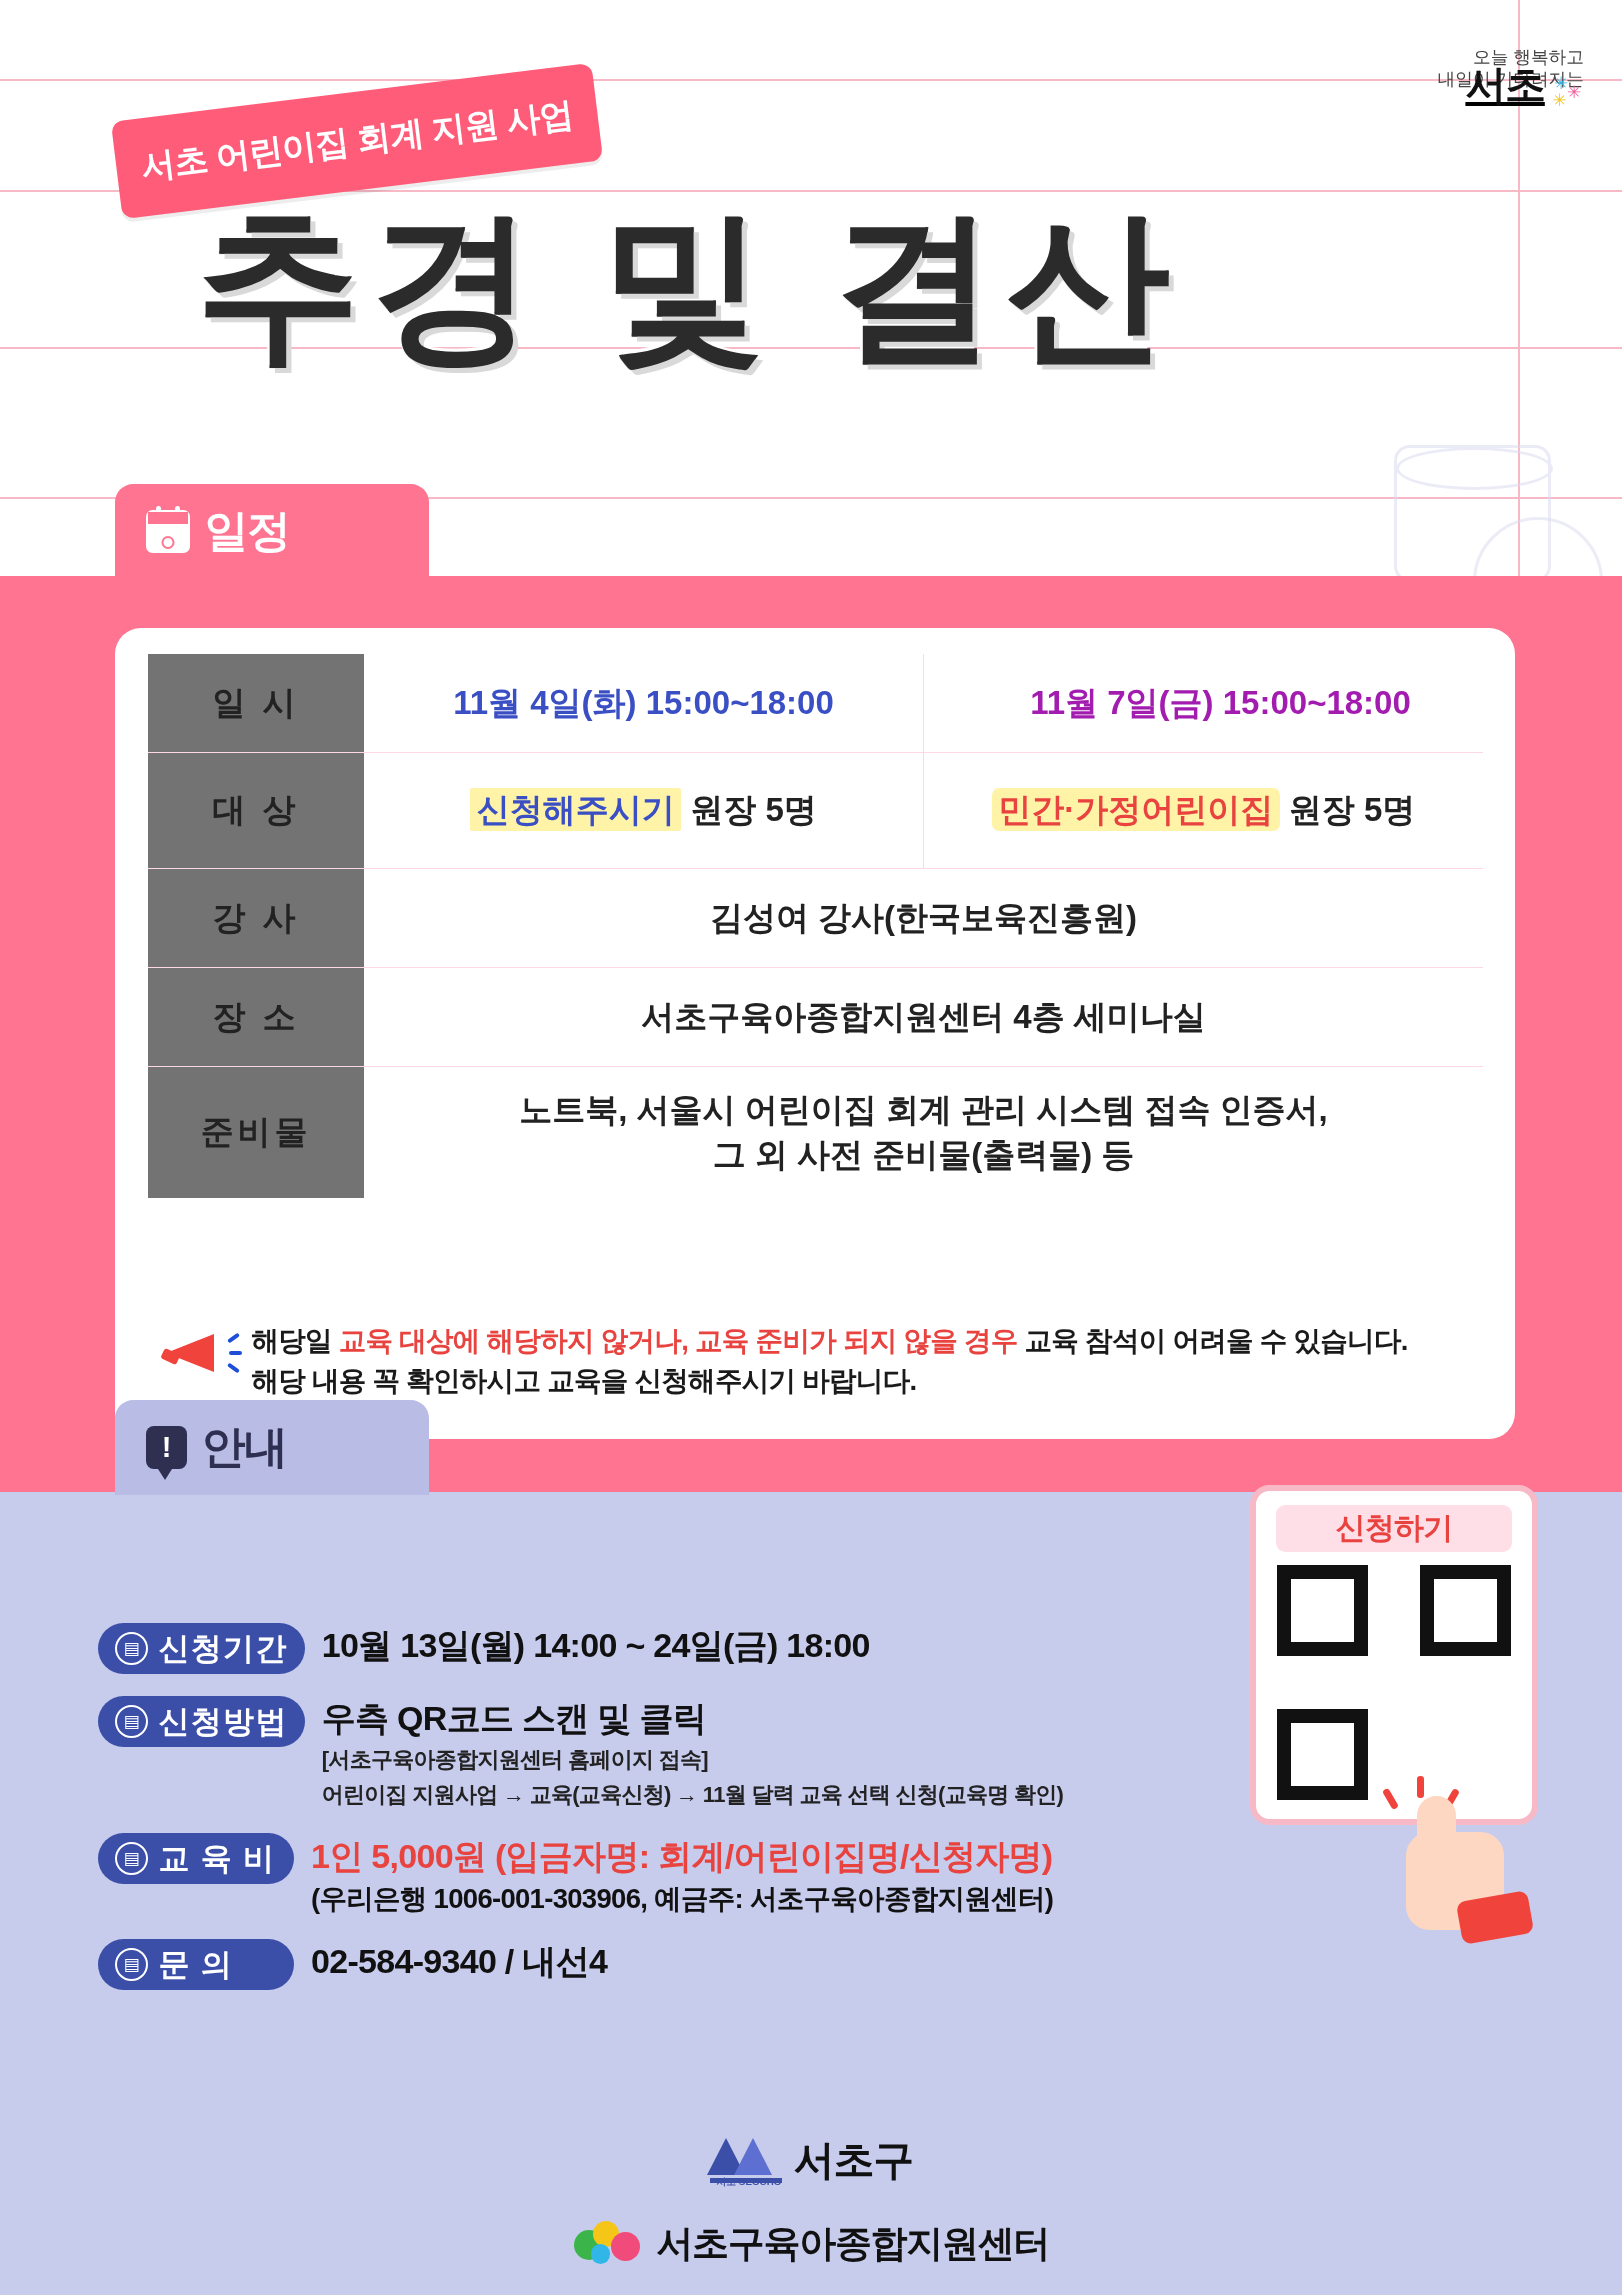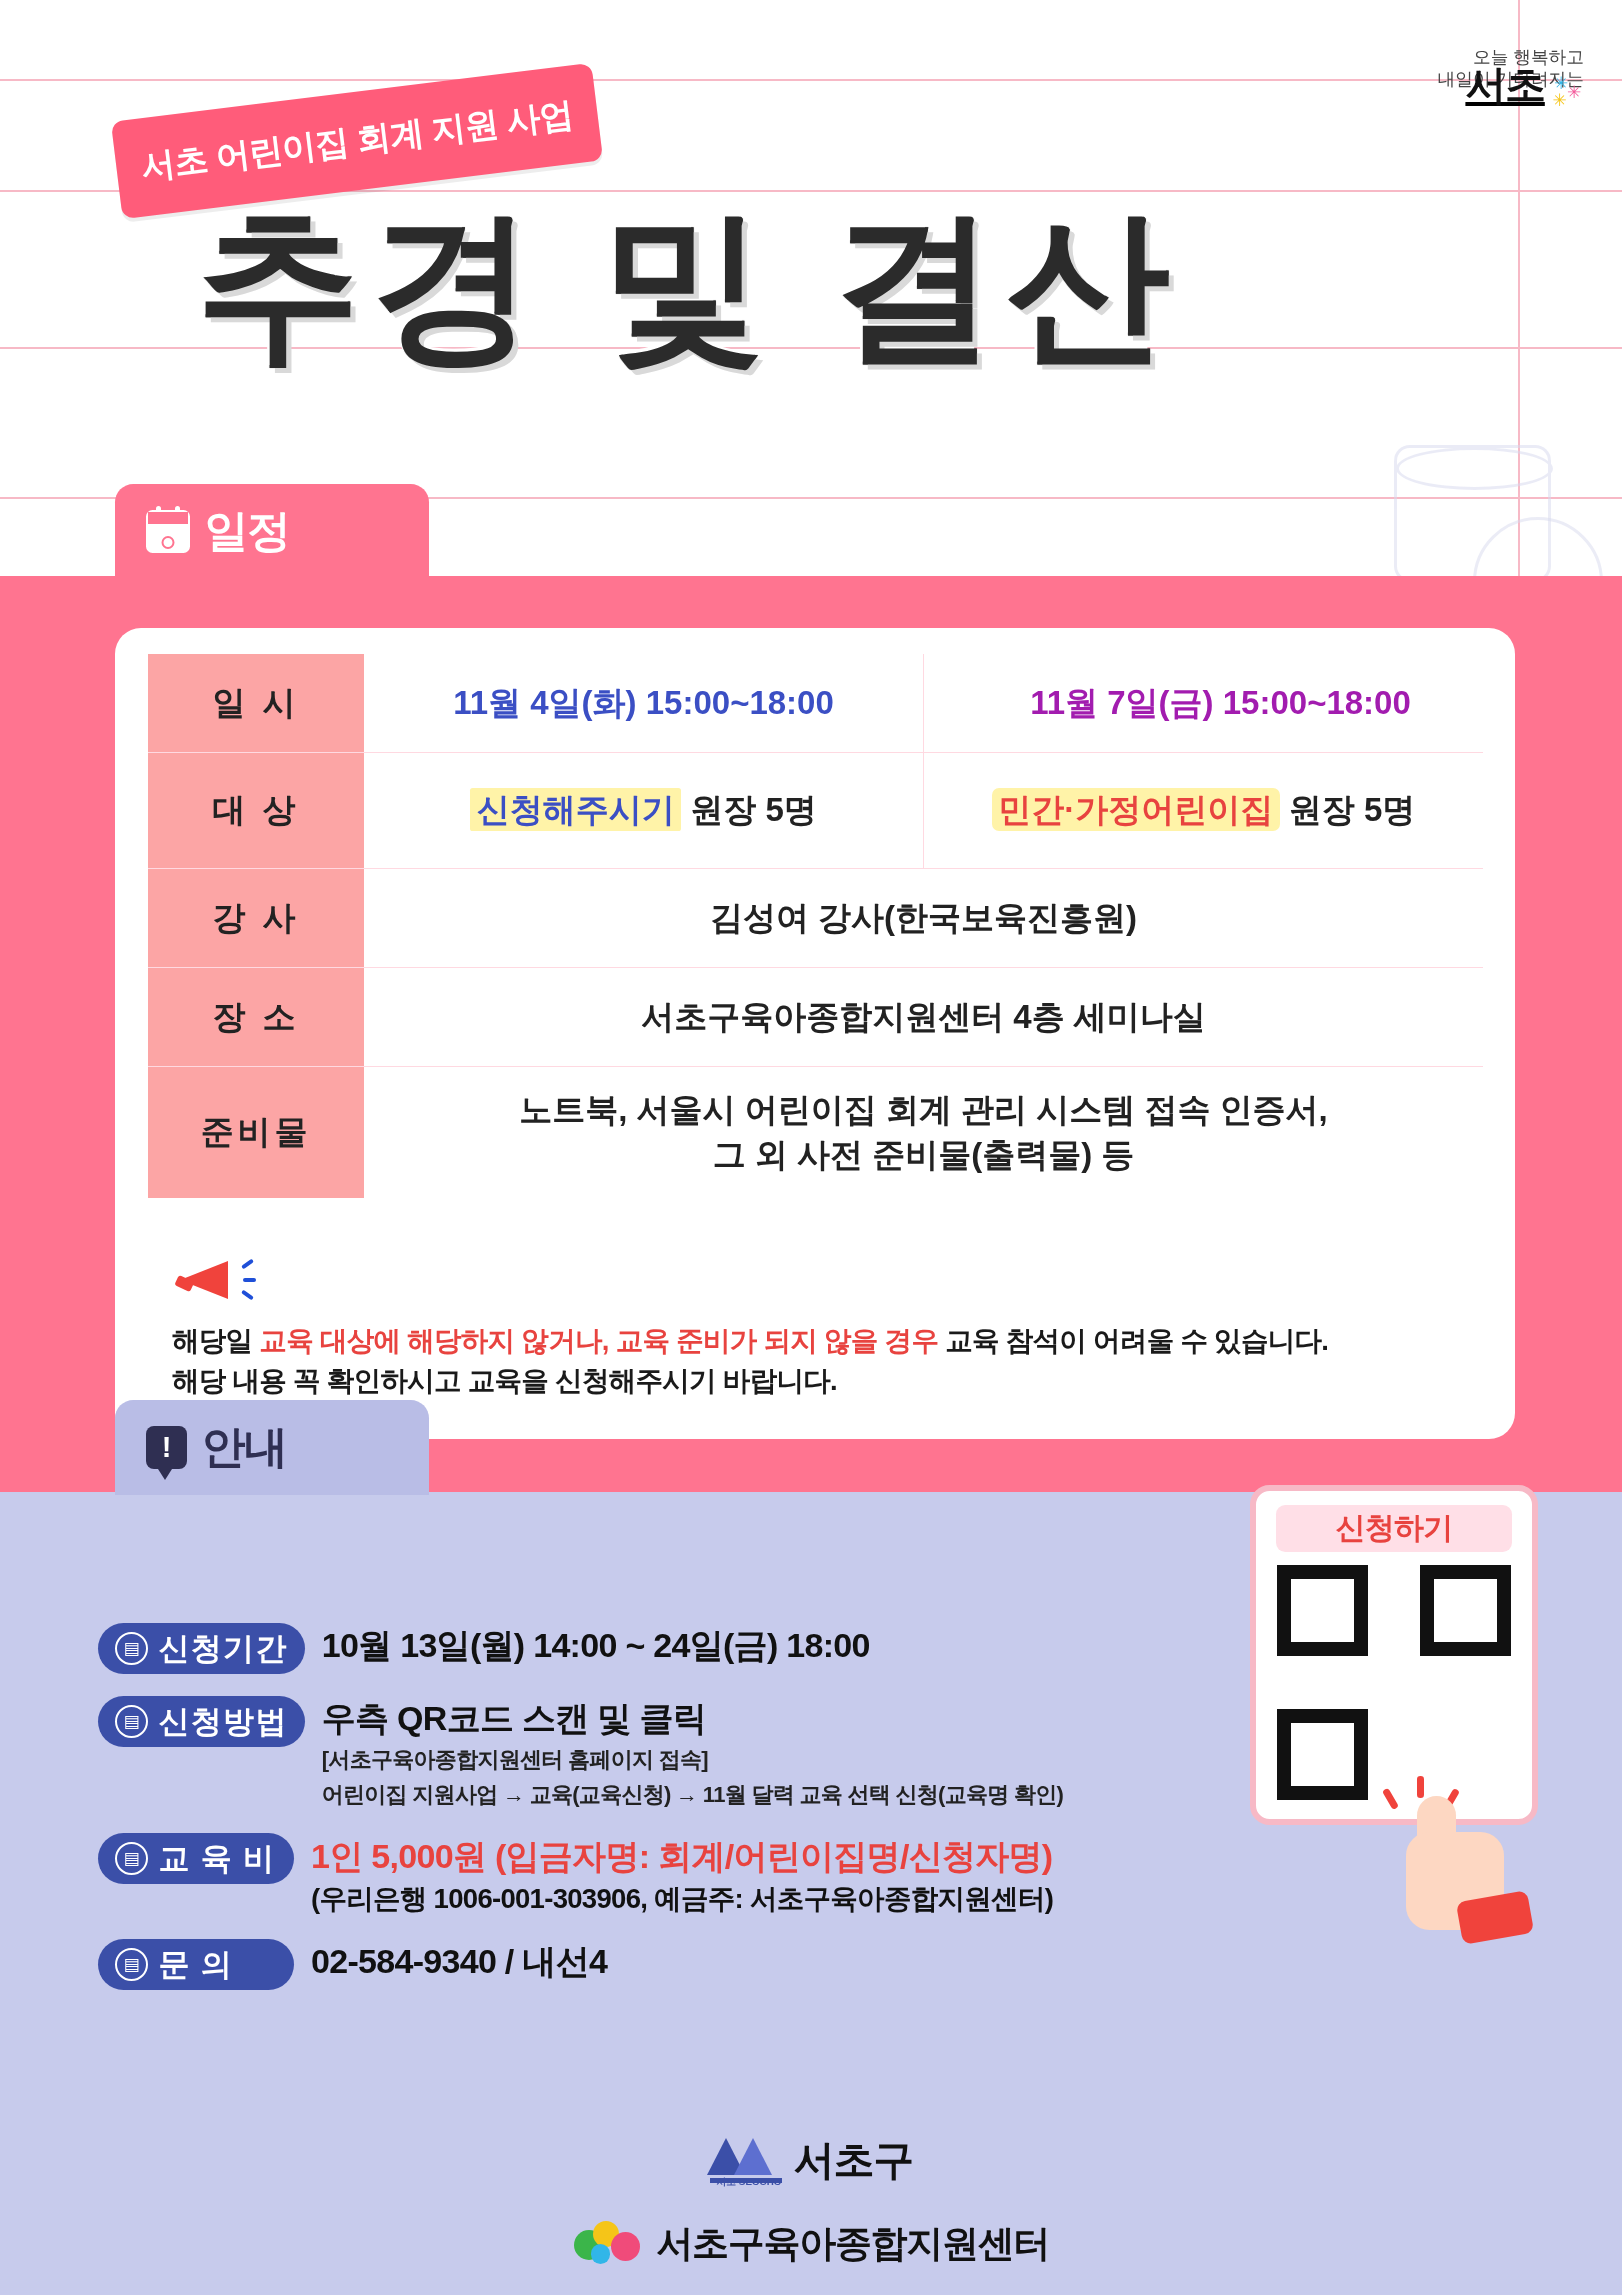--- a/index.html
+++ b/index.html
@@ -206,21 +206,21 @@
     table-layout: fixed;
   }
   table.schedule td {
     border-bottom: 1.3px solid #ffd9e1;
     vertical-align: middle;
     padding: 0;
   }
   table.schedule tr:last-child td { border-bottom: none; }
   .lbl {
     width: 216px;
-    background: #fca5a5;
+    background: #737373;
     text-align: center;
     font-size: 33px;
     font-weight: bold;
     color: #222;
     letter-spacing: 3.9px;
   }
   .cellc {
     text-align: center;
     font-size: 33px;
     color: #222;
@@ -236,27 +236,26 @@
   }
   .hl-yellow.blue { color: #3b4fc4; }
   .hl-yellow.red { color: #e8433f; border-radius: 7px; }
   .rowpad { height: 98px; }
   .rowpad2 { height: 115px; margin-top: 14px; }
   .rowpad3 { height: 131px; }
 
   
   .notice {
     position: absolute;
-    left: 57px;
+    left: 43px;
     bottom: 38px;
     width: 1322px;
     display: flex;
     align-items: flex-start;
     gap: 14.4px;
-    flex-direction: column;
   }
   .mega {
     width: 79px; height: 55px;
     position: relative;
     flex: 0 0 auto;
     margin-top: 3.9px;
   }
   .mega .cone {
     position:absolute; left:7.9px; top:9.2px;
     width:0; height:0;

